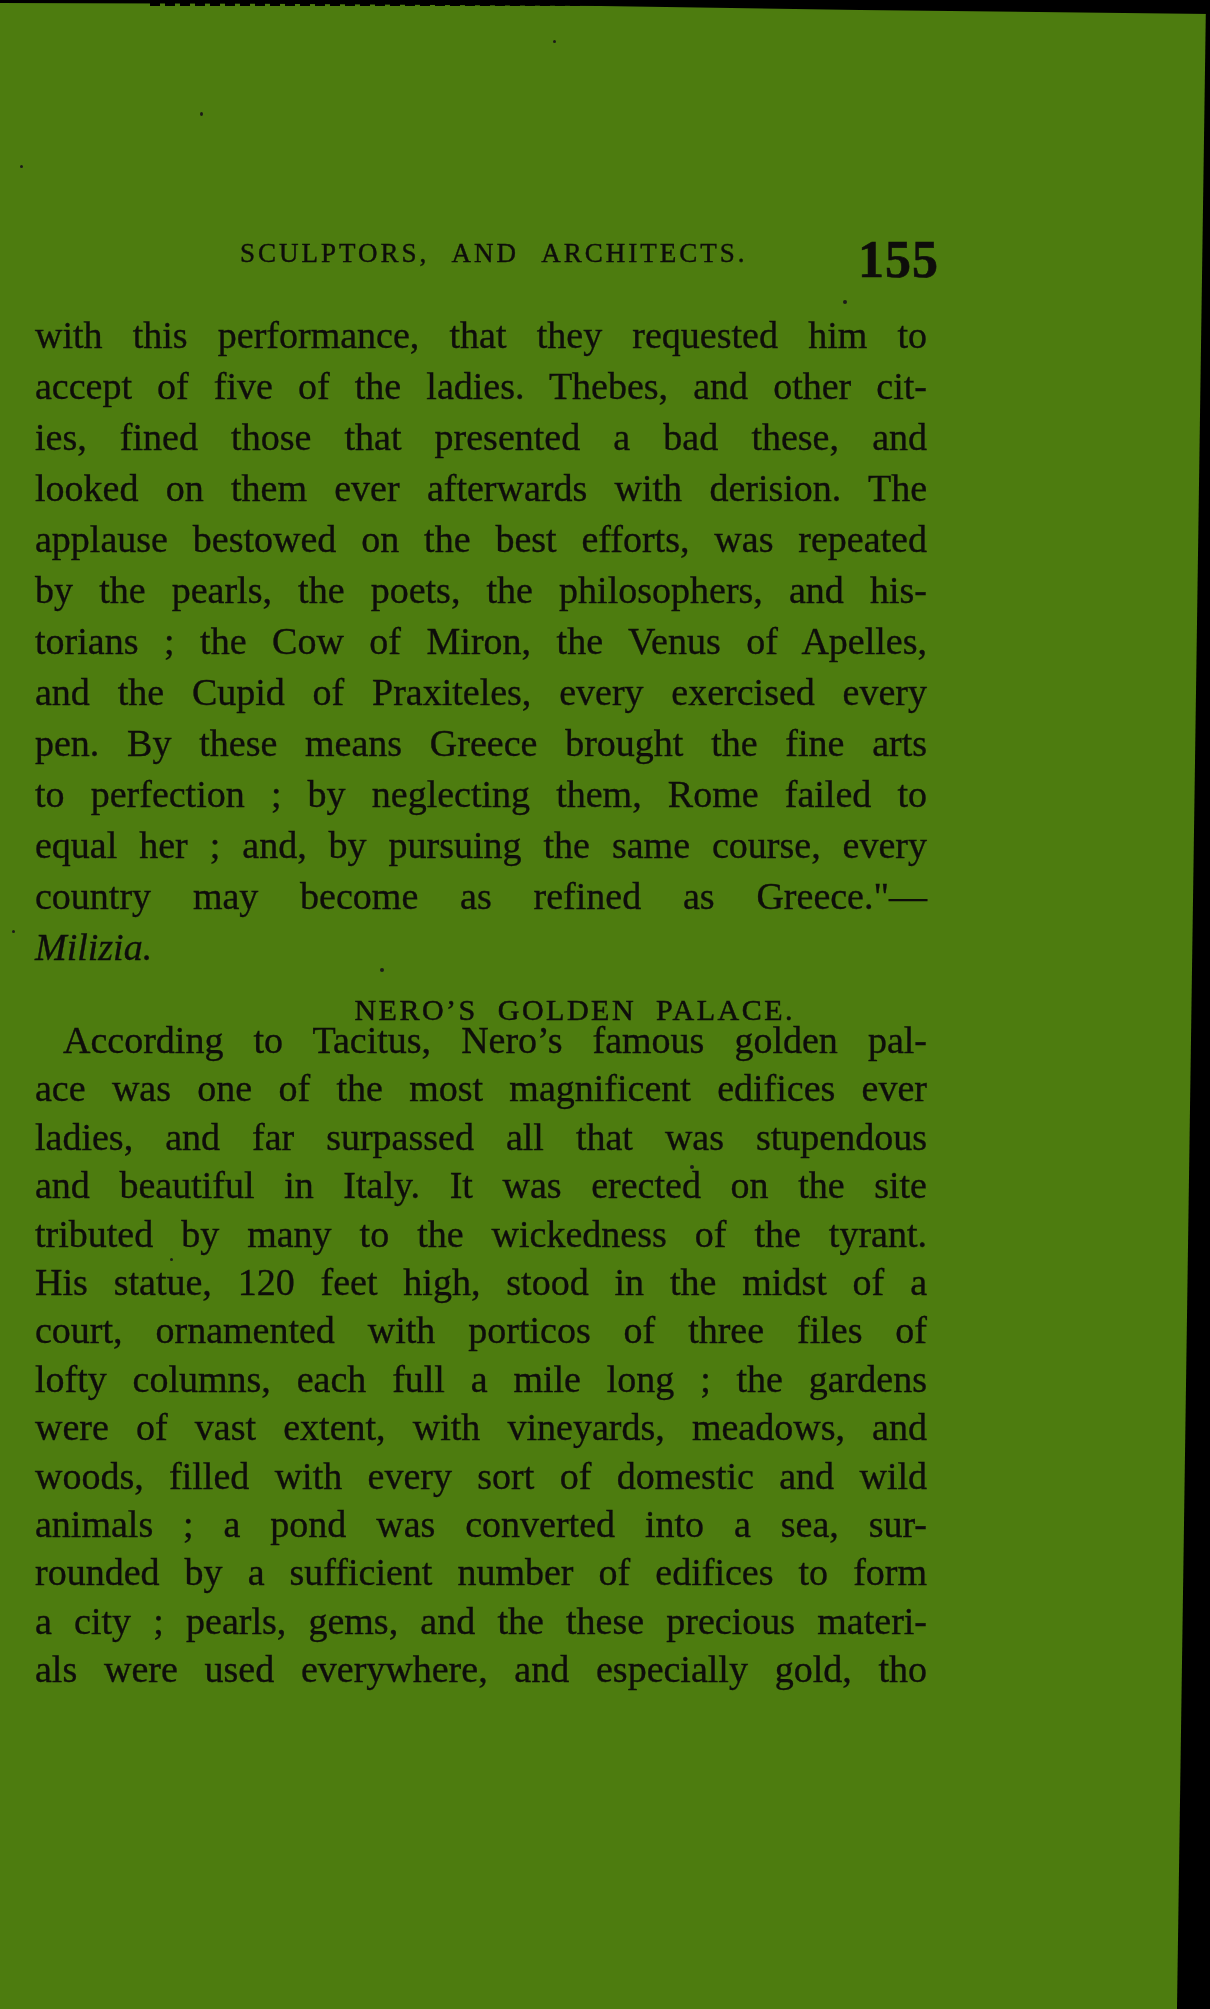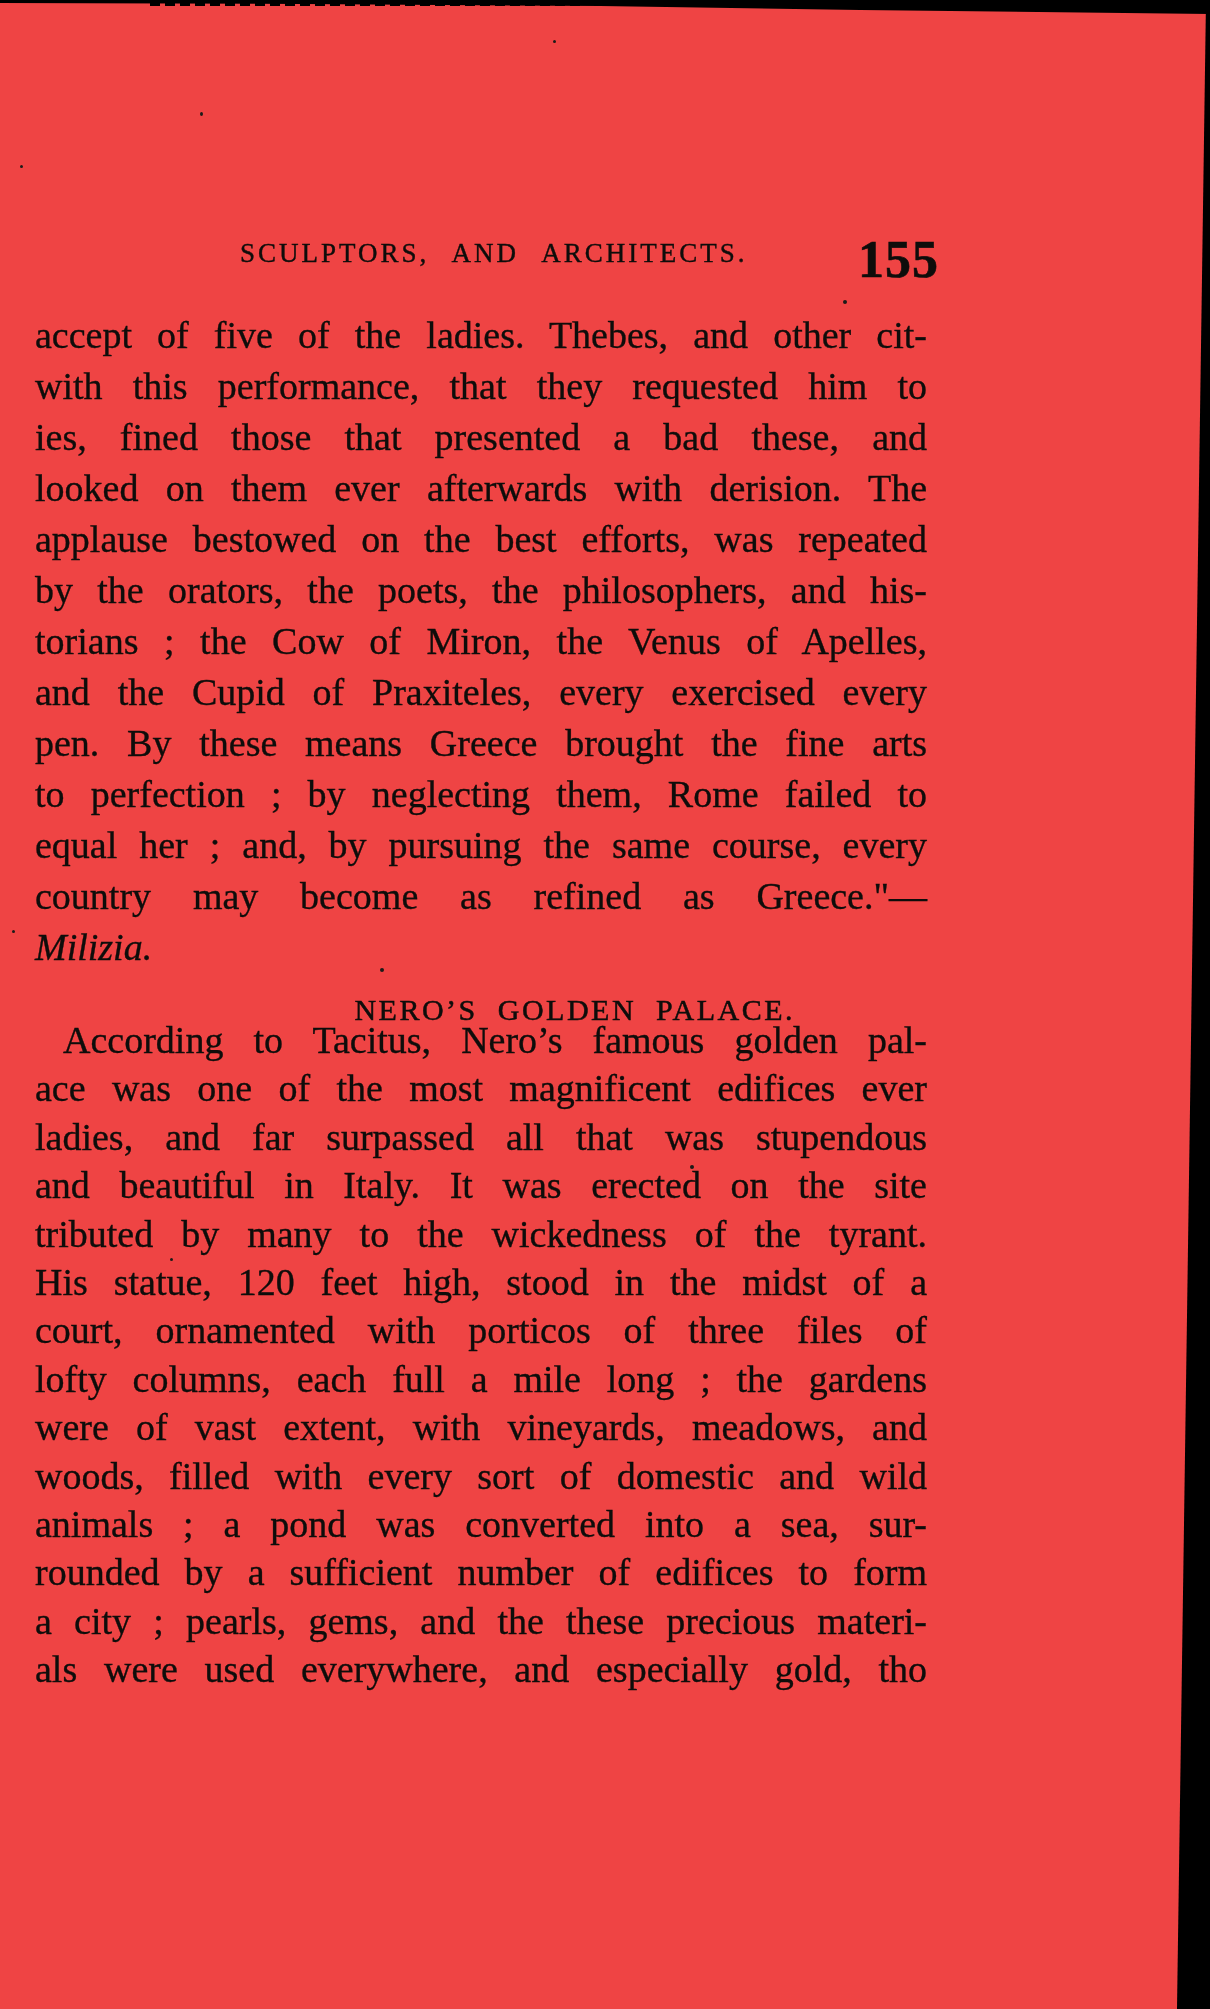--- a/index.html
+++ b/index.html
@@ -4,21 +4,21 @@
 <style>
   html,body{margin:0;padding:0;}
   body{
     width:1210px;height:2009px;
     background:#ffffff;
     font-family:"Liberation Serif","DejaVu Serif",serif;
     color:#0e0d0b;
     position:relative;
     overflow:hidden;
   }
-  .page{position:absolute;inset:0;background:#ef4444;}
+  .page{position:absolute;inset:0;background:#4d7c0f;}
 
   
   .edge-top{
     position:absolute;left:0;top:0;width:1210px;height:18px;background:#000;
     clip-path:polygon(0 0,1210px 0,1210px 14px,860px 10px,600px 6px,300px 4px,0 3px);
   }
   .edge-dashes{
     position:absolute;left:150px;top:1px;width:430px;height:0;
     border-top:5px dashed #000;
   }
@@ -83,26 +83,26 @@
   <div class="speck" style="left:843px;top:300px;width:4px;height:4px;"></div>
   <div class="speck" style="left:12px;top:930px;width:3px;height:3px;"></div>
   <div class="speck" style="left:380px;top:968px;width:4px;height:4px;"></div>
   <div class="speck" style="left:690px;top:1165px;width:4px;height:4px;"></div>
   <div class="speck" style="left:170px;top:1258px;width:3px;height:3px;"></div>
 
   <div class="running-title">SCULPTORS, AND ARCHITECTS.</div>
   <div class="page-number">155</div>
 
   <div id="para1" class="textcol">
+      <div class="tline">with this performance, that they requested him to</div>
       <div class="tline">accept of five of the ladies. Thebes, and other cit-</div>
-      <div class="tline">with this performance, that they requested him to</div>
       <div class="tline">ies, fined those that presented a bad these, and</div>
       <div class="tline">looked on them ever afterwards with derision. The</div>
       <div class="tline">applause bestowed on the best efforts, was repeated</div>
-      <div class="tline">by the orators, the poets, the philosophers, and his-</div>
+      <div class="tline">by the pearls, the poets, the philosophers, and his-</div>
       <div class="tline">torians ; the Cow of Miron, the Venus of Apelles,</div>
       <div class="tline">and the Cupid of Praxiteles, every exercised every</div>
       <div class="tline">pen. By these means Greece brought the fine arts</div>
       <div class="tline">to perfection ; by neglecting them, Rome failed to</div>
       <div class="tline">equal her ; and, by pursuing the same course, every</div>
       <div class="tline">country may become as refined as Greece."—</div>
       <div class="tline italic-nojust">Milizia.</div>
     </div>
 
   <div class="section-heading">NERO’S GOLDEN PALACE.</div>

